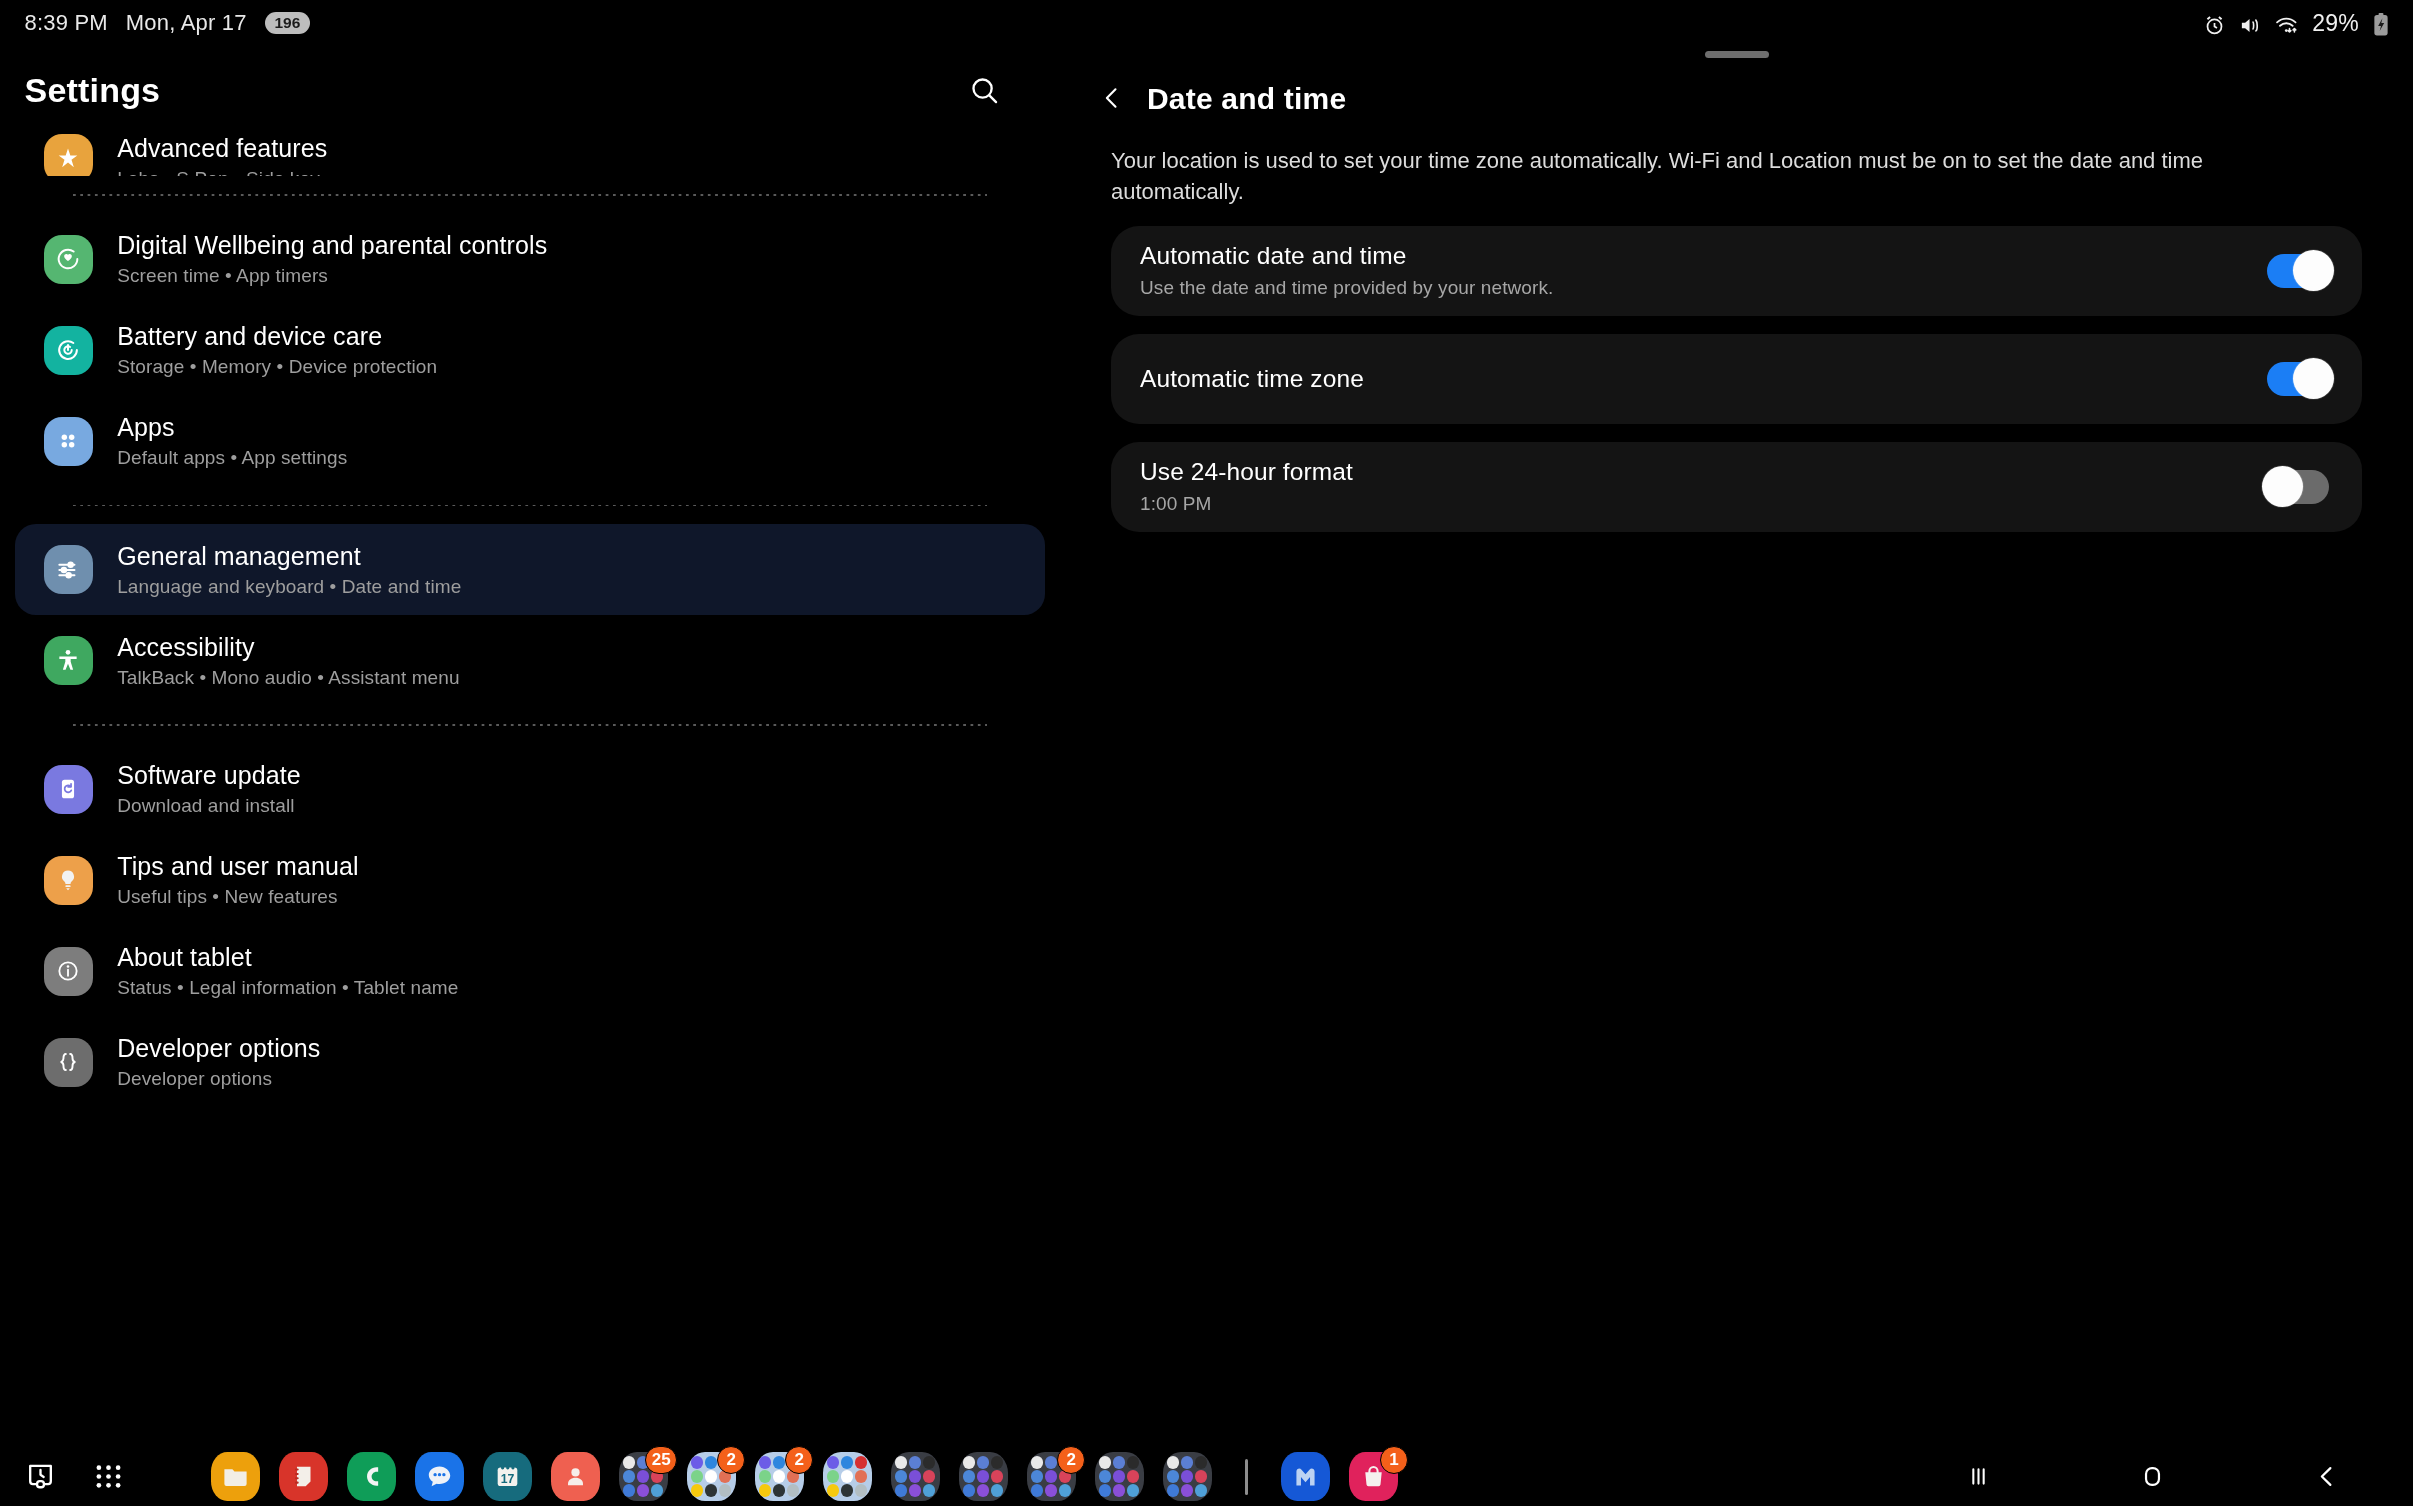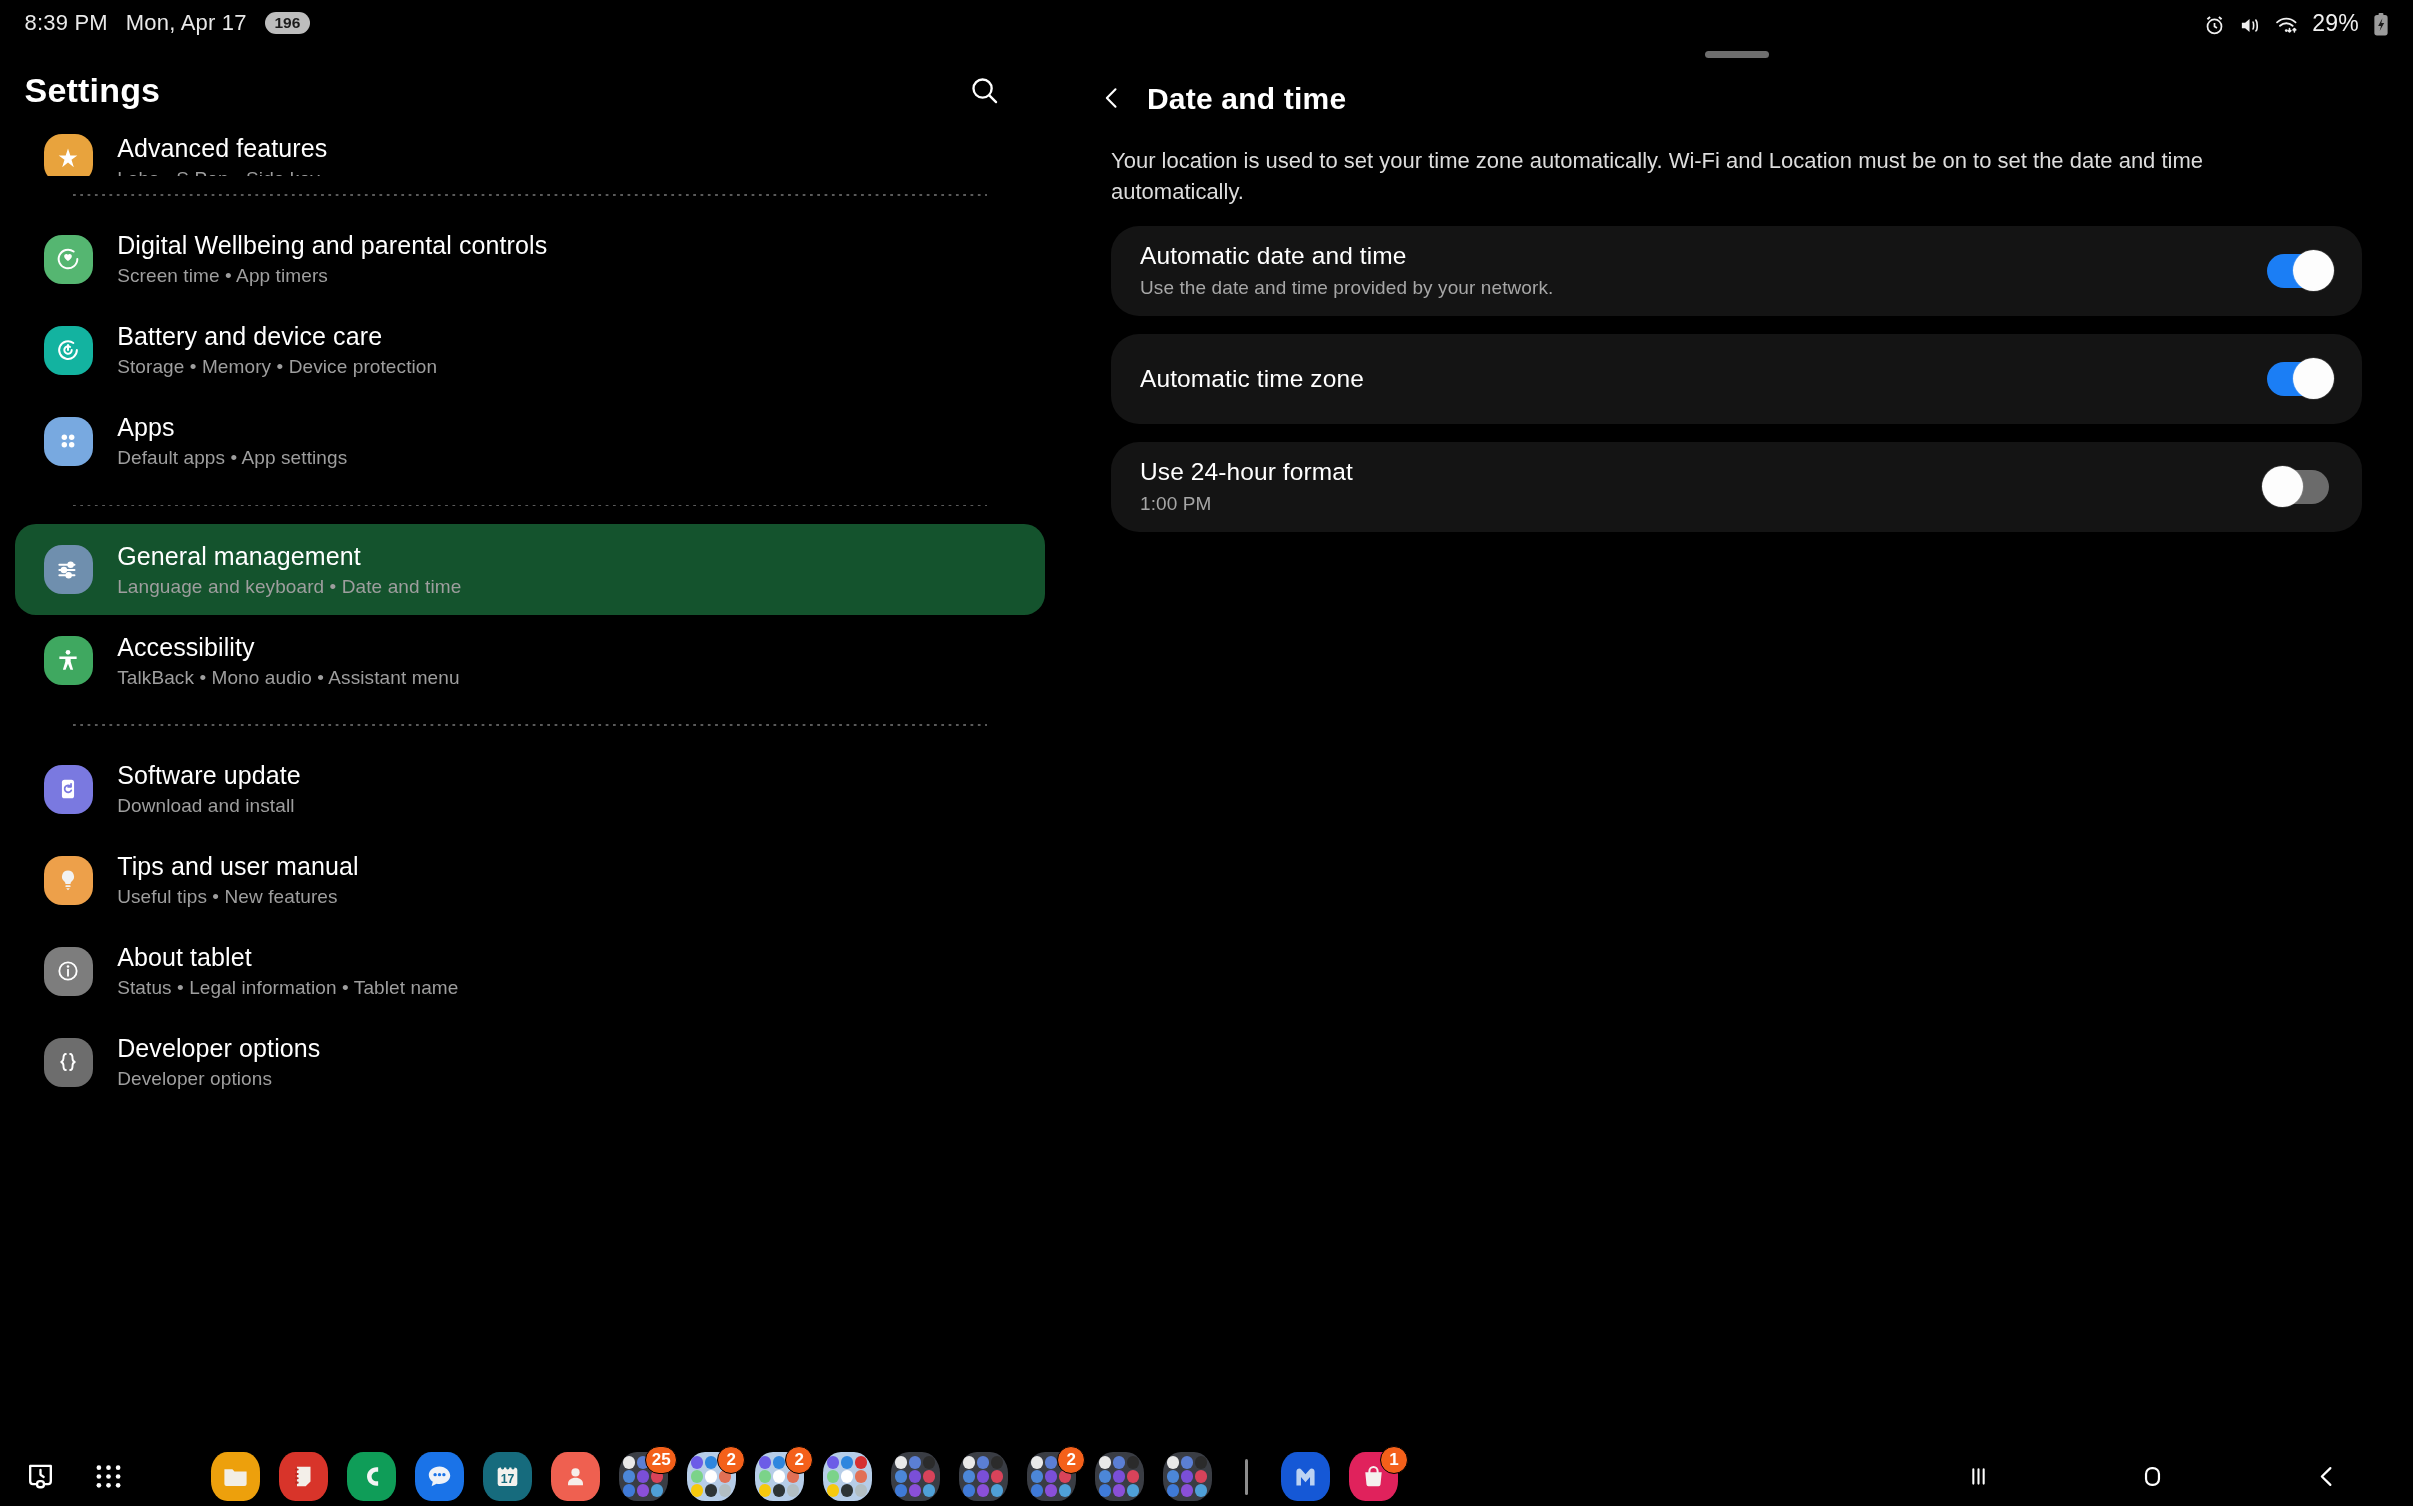--- a/index.html
+++ b/index.html
@@ -31,21 +31,21 @@
     padding:0 46px 0 24.5px; }
   .left-title { font-size:34px; font-weight:700; letter-spacing:0.2px;
     color:#fff; flex:1; }
   .search-btn { width:59px; height:59px; display:flex; align-items:center;
     justify-content:center; border-radius:50%; }
 
   
   .list { position:relative; padding:0 0 0 0; height:1314px; overflow:hidden; }
   .row { display:flex; align-items:center; gap:24.5px; height:91px;
     margin:0 14.7px; padding:0 29px; border-radius:21px; }
-  .row.selected { background:#14532d; }
+  .row.selected { background:#0f172a; }
   .row-icon { width:49px; height:49px; border-radius:18px; flex:0 0 49px;
     display:flex; align-items:center; justify-content:center; }
   .row-text { display:flex; flex-direction:column; gap:4.9px; }
   .row-title { font-size:25px; color:#fff; letter-spacing:0.1px; }
   .row-sub { font-size:19px; color:#9e9e9e; letter-spacing:0.1px; }
   .divider { height:1.6px; margin:18px 73px 18px 73px;
     background-image:repeating-linear-gradient(to right,#5a5a5a 0 2.4px,transparent 2.4px 7.3px);
     background-size:7.3px 1.6px; background-repeat:repeat-x; }
   .row.clipped { height:42px; align-items:flex-start; overflow:hidden; }
   .row.clipped .row-icon { margin-bottom:-24.5px; }

